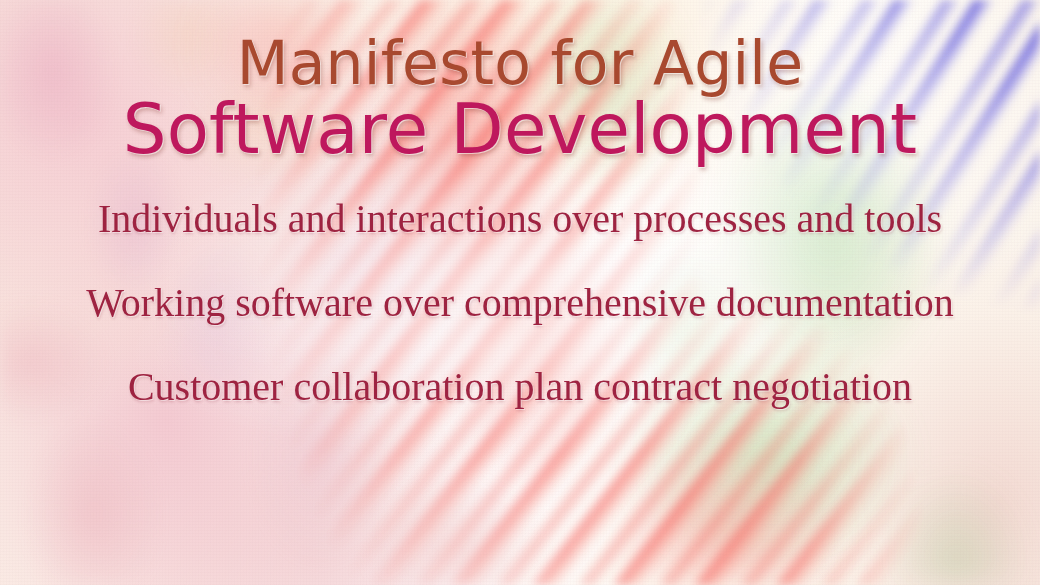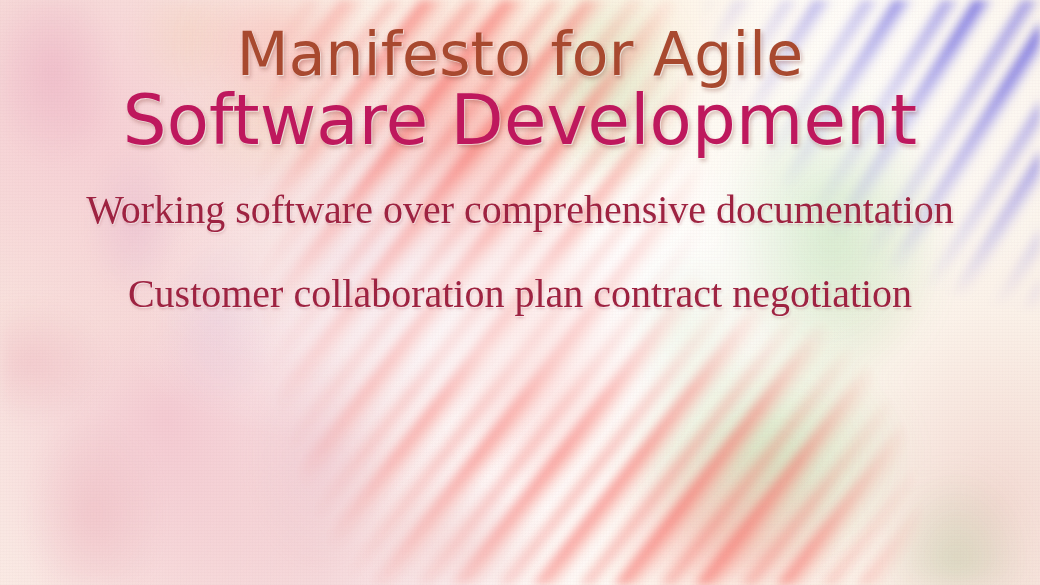--- a/index.html
+++ b/index.html
@@ -136,21 +136,21 @@
     position: relative;
     z-index: 5;
     width: 100%;
     height: 100%;
     display: flex;
     flex-direction: column;
     align-items: center;
   }
 
   .title-block {
-    margin-top: 24px;
+    margin-top: 33px;
     text-align: center;
     line-height: 1.02;
   }
   .title-line {
     display: block;
     font-family: "DejaVu Sans", sans-serif;
     font-weight: 400;
     font-size: 60px;
     letter-spacing: 0.2px;
     color: #a8492f;
@@ -203,18 +203,19 @@
   <div class="bg bg-grain"></div>
 
   <div class="content">
 
     <div class="title-block">
       <span class="title-line line1">Manifesto for Agile</span>
       <span class="title-line line2">Software Development</span>
     </div>
 
     <div class="values">
+      <span class="value-line v1">Individuals and interactions over processes and tools</span>
       <span class="value-line v2">Working software over comprehensive documentation</span>
       <span class="value-line v3">Customer collaboration plan contract negotiation</span>
     </div>
 
   </div>
 </div>
 
 </body></html>

